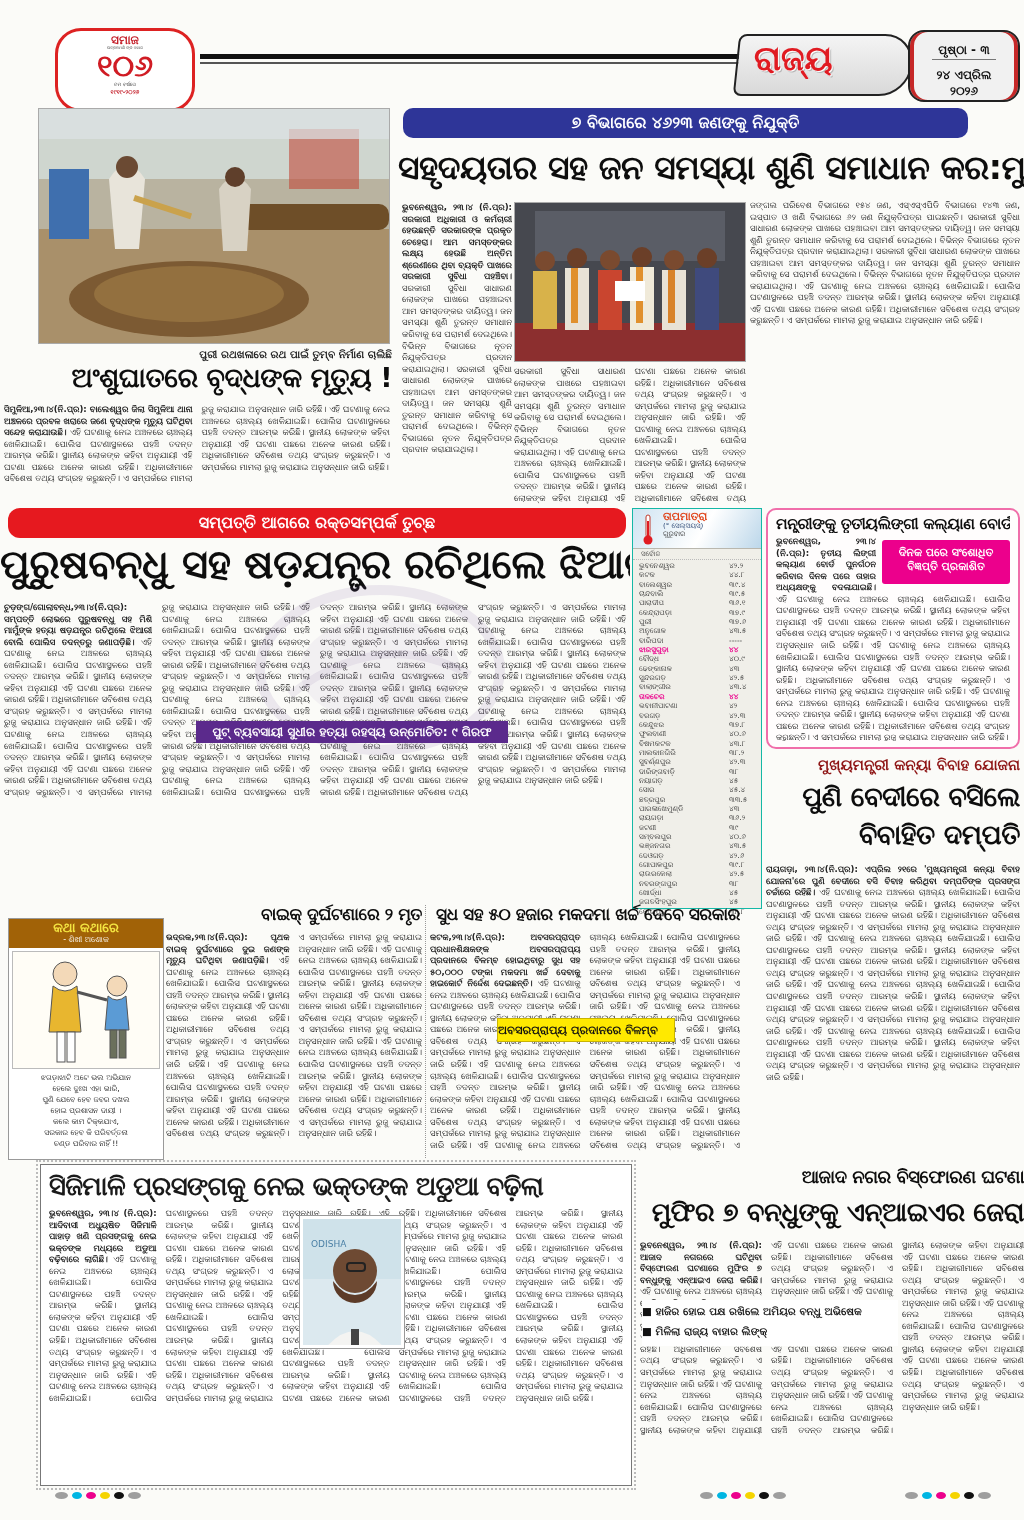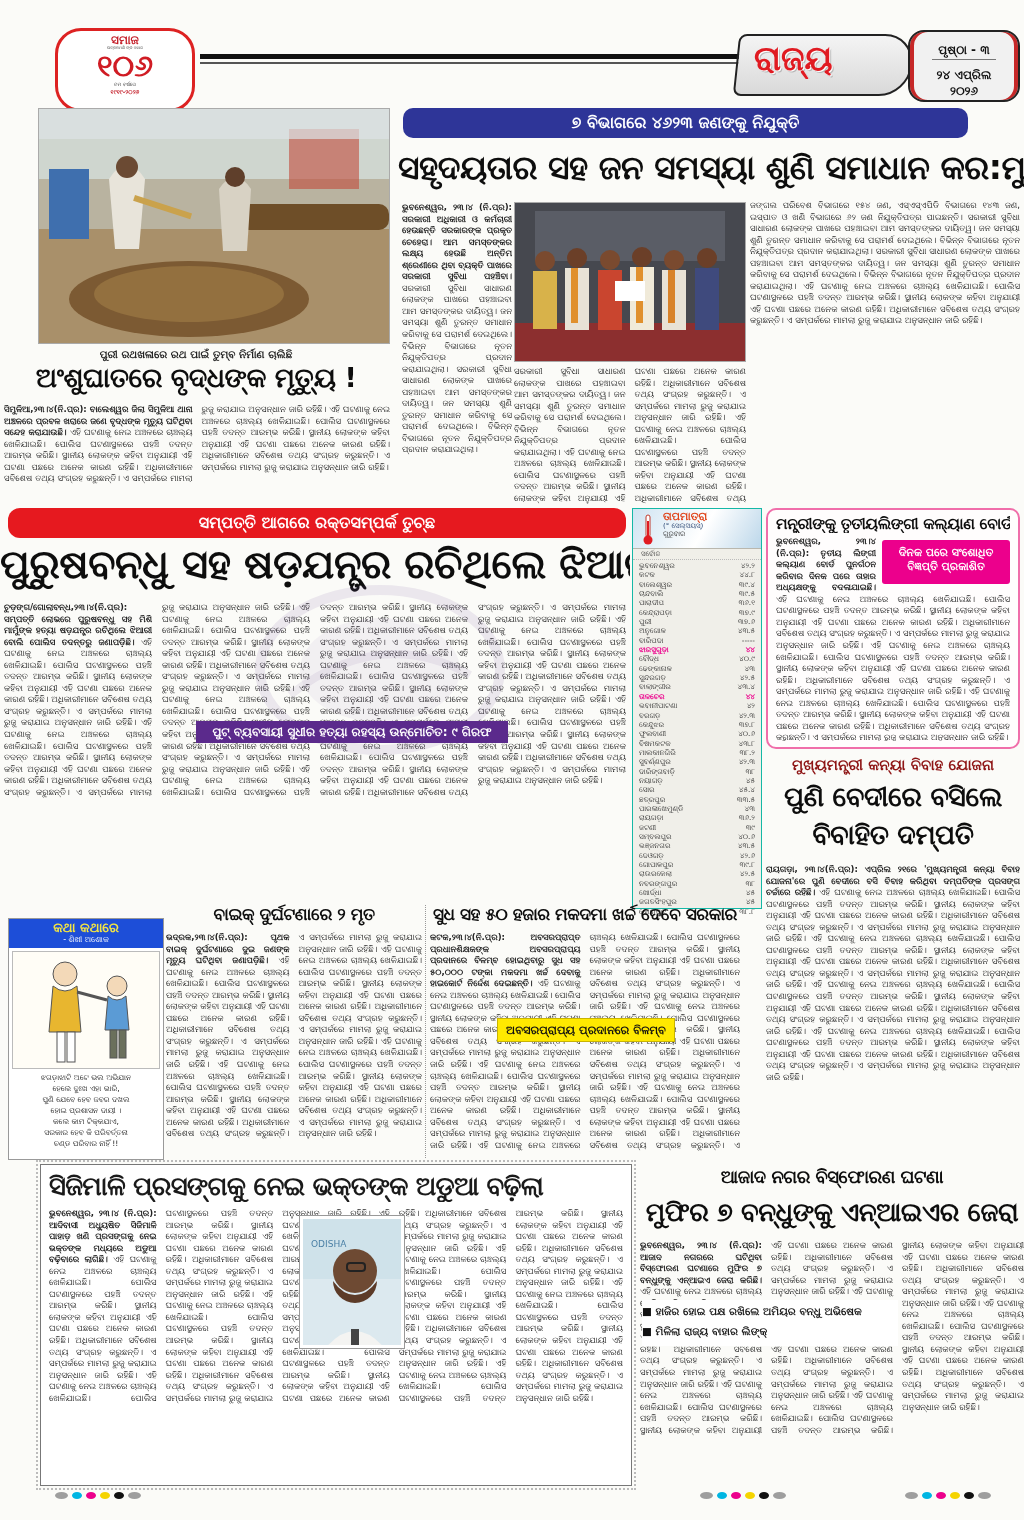--- a/index.html
+++ b/index.html
@@ -1,19 +1,19 @@
 <!DOCTYPE html>
 <html><head>
 <meta charset="utf-8">
 <style>
   *{margin:0;padding:0;box-sizing:border-box}
   html,body{width:1024px;height:1520px}
   body{position:relative;background:#fbfbf8;font-family:"DejaVu Sans",sans-serif;color:#1a1a1a;overflow:hidden}
   .abs{position:absolute}
-  .center{text-align:center}
+  .center{text-align:right}
   .bt{font-size:8.5px;line-height:1.36;color:#222;text-align:justify;overflow:hidden}
   .bt b{font-weight:bold}
   .c2{column-count:2;column-gap:9px}
   .c3{column-count:3;column-gap:9px}
   .c4{column-count:4;column-gap:10px}
   .c5{column-count:5;column-gap:9px}
   .hl{font-weight:bold;color:#0d0d0d;letter-spacing:-.5px;overflow:hidden;white-space:nowrap}
   .kick-maroon{color:#8e1515;font-weight:bold}
   
   #masthead-logo{left:55px;top:28px;width:140px;height:84px;border:3px solid #d22;border-radius:26px;background:#fff;text-align:center;padding-top:3px}
@@ -41,35 +41,35 @@
   
   #temp-table{left:632px;top:508px;width:130px;height:401px;background:#f0efe9;border:1px solid #14b8a6;font-size:7.3px}
   #temp-head{height:40px;background:linear-gradient(120deg,#cfe4f2,#ffffff 55%,#bcd7ea);border-bottom:1px solid #b9b7ae;position:relative;padding:2px 4px 0 30px}
   #temp-head .t1{color:#e0441a;font-weight:bold;font-size:11px;line-height:1.05;white-space:nowrap;overflow:hidden}
   #temp-head .t2{color:#23406e;font-size:7px;line-height:1.1;white-space:nowrap;overflow:hidden}
   #temp-head .t3{color:#333;font-size:7px}
   #thermo{position:absolute;left:5px;top:4px;width:20px;height:32px}
   #temp-colhead{text-align:left;padding:1px 8px;color:#444;font-size:7px;border-bottom:1px dotted #bbb}
   #temp-rows{padding:1px 6px}
   .trow{display:flex;justify-content:space-between;line-height:9.35px;color:#333}
-  .trow .tv{min-width:26px;text-align:right}
+  .trow .tv{min-width:26px;text-align:left}
   .trow.hot{color:#ec008c;font-weight:bold}
   
   #pink-box{left:766px;top:508px;width:254px;height:241px;border:2.5px solid #f06eaa;border-radius:10px;background:#fffdfd;padding:6px 8px;overflow:hidden}
   #pink-box h3{font-size:15.5px;line-height:1.1;letter-spacing:-.4px;color:#0d0d0d;white-space:nowrap;overflow:hidden}
   #pink-inner{float:right;width:128px;height:44px;margin:4px 0 2px 6px;font-size:11px;line-height:1.3;padding-top:6px}
   
   #cartoon{left:8px;top:918px;width:156px;height:242px;border:1px solid #999;background:#fff}
-  #cartoon .bar{background:#1d4ed8;color:#fff;text-align:center;padding:2px 0 3px}
+  #cartoon .bar{background:#a16207;color:#fff;text-align:center;padding:2px 0 3px}
   #cartoon .bar .t{color:#f5e642;font-weight:bold;font-size:13px;line-height:1.1}
   #cartoon .bar .by{color:#fff;font-size:8px}
   #cartoon .art{height:118px;margin:3px;border:1px solid #bbb;overflow:hidden}
   #cartoon .verse{font-size:7.6px;line-height:1.45;text-align:center;color:#222;white-space:pre-line;overflow:hidden}
   
-  #yellow-box{left:497px;top:1018px;width:178px;height:24px;background:#ffe900;border:1px solid #c9b400;color:#111;font-weight:bold;font-size:11.5px;line-height:22px;text-align:center;z-index:4;white-space:nowrap;overflow:hidden}
+  #yellow-box{left:497px;top:1018px;width:178px;height:24px;background:#ffe900;border:1px solid #c9b400;color:#111;font-weight:bold;font-size:11.5px;line-height:22px;text-align:left;z-index:4;white-space:nowrap;overflow:hidden}
   
   #box-sijimali{left:40px;top:1164px;width:592px;height:322px;border:1px solid #777;outline:2px dotted #bbb;outline-offset:2px;background:#fff;padding:6px 8px;overflow:hidden}
   #box-sijimali h2{font-size:26px;letter-spacing:-.8px;white-space:nowrap;overflow:hidden}
   
   .vsep{position:absolute;border-left:1px dotted #999}
   
   .regs{position:absolute;top:1492px;display:flex;gap:4px;align-items:center}
   .dot{width:10px;height:7px;border-radius:50%}
   .d-gray{background:#9e9e9e;width:13px}
   .d-c{background:#00b5e2}

